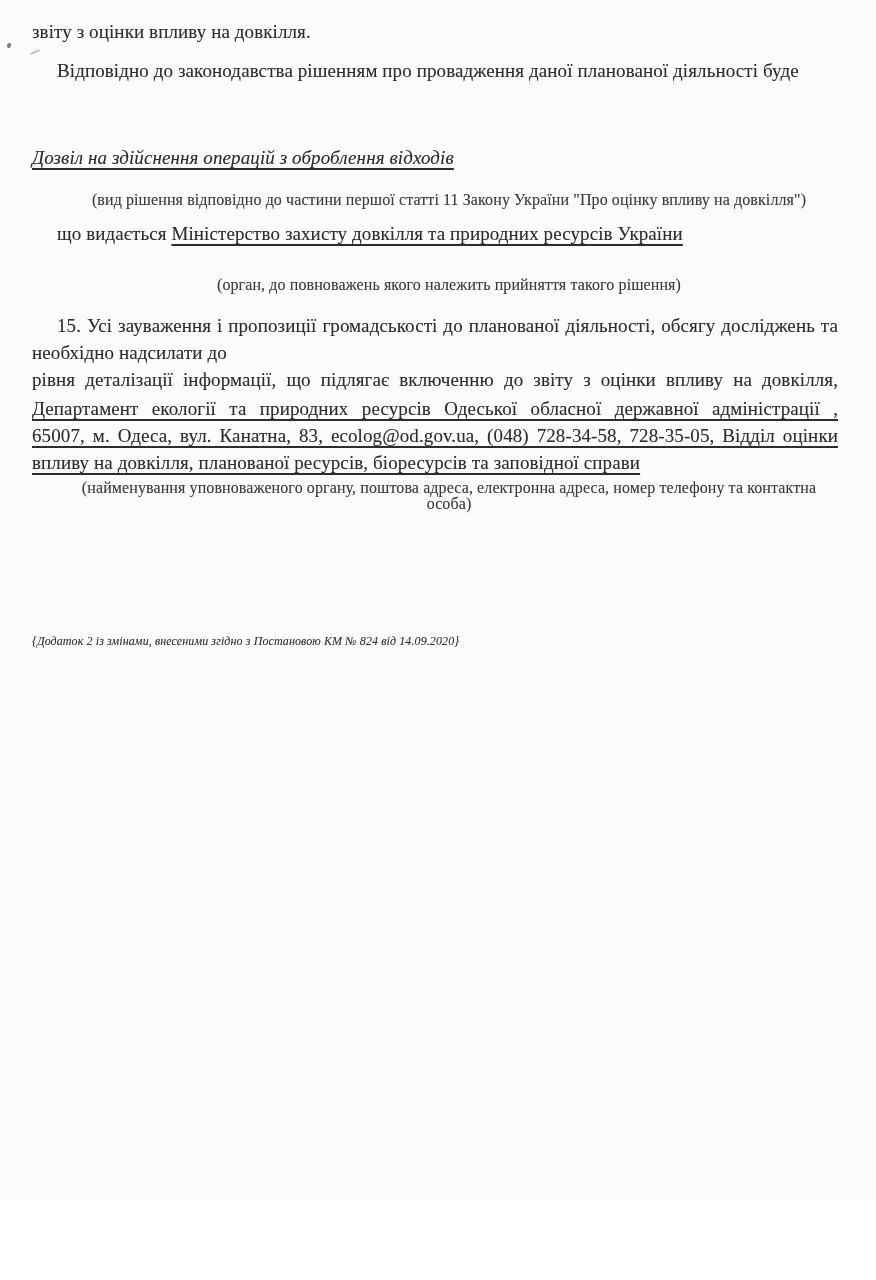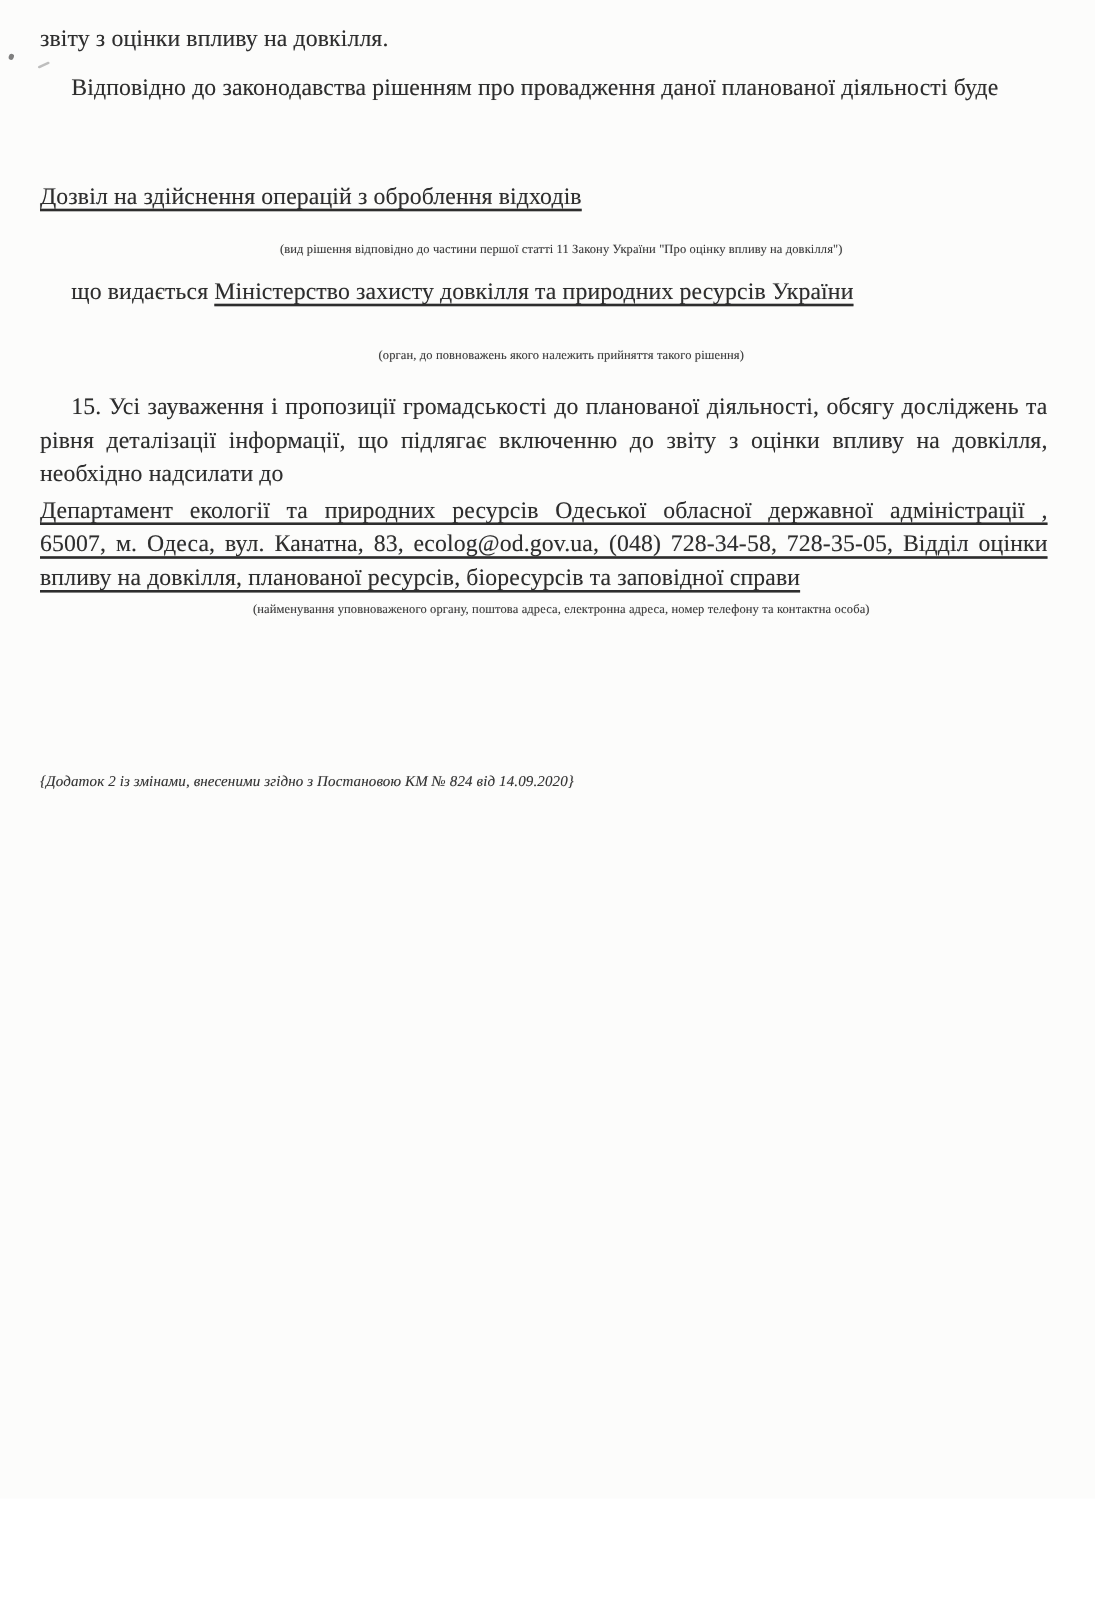--- a/index.html
+++ b/index.html
@@ -13,30 +13,30 @@
     overflow: hidden;
     text-shadow: 0 0 0.6px rgba(45,45,45,0.35);
   }
   .content { padding: 18px 38px 0 32px; }
   .line { margin: 0; font-size: 19px; line-height: 27px; letter-spacing: 0.1px; }
   .indent { text-indent: 25px; }
   .just { text-align: justify; text-align-last: justify; }
   .u { text-decoration: underline; text-underline-offset: 4px; text-decoration-thickness: 1.5px; }
   .caption {
     margin: 0;
-    font-size: 10px;
+    font-size: 16px;
     line-height: 16px;
     text-align: center;
     color: #3b3b3b;
     padding-left: 28px;
     letter-spacing: 0.1px;
   }
   .mt-h14   { margin-top: 21px; }
   .mt-b14   { margin-top: 12px; }
-  .mt-permit{ margin-top: 60px; }
+  .mt-permit{ margin-top: 60px; font-style: italic; }
   .mt-cap1  { margin-top: 21px; }
   .mt-issued{ margin-top: 12px; }
   .mt-cap2  { margin-top: 30px; }
   .mt-p15   { margin-top: 19px; }
   .mt-cont  { margin-top: 2px; }
   .mt-cap3  { margin-top: 4px; }
   .footnote {
     margin: 117px 0 0 0;
     font-style: italic;
     font-size: 12px;
@@ -75,22 +75,22 @@
     <p class="line u mt-permit">Дозвіл на здійснення операцій з оброблення відходів</p>
 
     <p class="caption mt-cap1">(вид рішення відповідно до частини першої статті 11 Закону України "Про оцінку впливу на довкілля")</p>
 
     <p class="line indent mt-issued"><span>що видається </span><span class="u">Міністерство захисту довкілля та природних ресурсів України</span></p>
 
     <p class="caption mt-cap2">(орган, до повноважень якого належить прийняття такого рішення)</p>
 
     <div class="mt-p15">
       <p class="line indent just">15. Усі зауваження і пропозиції громадськості до планованої діяльності, обсягу досліджень та</p>
+      <p class="line">необхідно надсилати до</p>
       <p class="line just">рівня деталізації інформації, що підлягає включенню до звіту з оцінки впливу на довкілля,</p>
-      <p class="line">необхідно надсилати до</p>
     </div>
 
     <div class="mt-cont">
       <p class="line just u">Департамент екології та природних ресурсів Одеської обласної державної адміністрації ,</p>
       <p class="line just u">65007, м. Одеса, вул. Канатна, 83, ecolog@od.gov.ua, (048) 728-34-58, 728-35-05, Відділ оцінки</p>
       <p class="line u">впливу на довкілля, планованої ресурсів, біоресурсів та заповідної справи</p>
     </div>
 
     <p class="caption mt-cap3">(найменування уповноваженого органу, поштова адреса, електронна адреса, номер телефону та контактна особа)</p>
 

